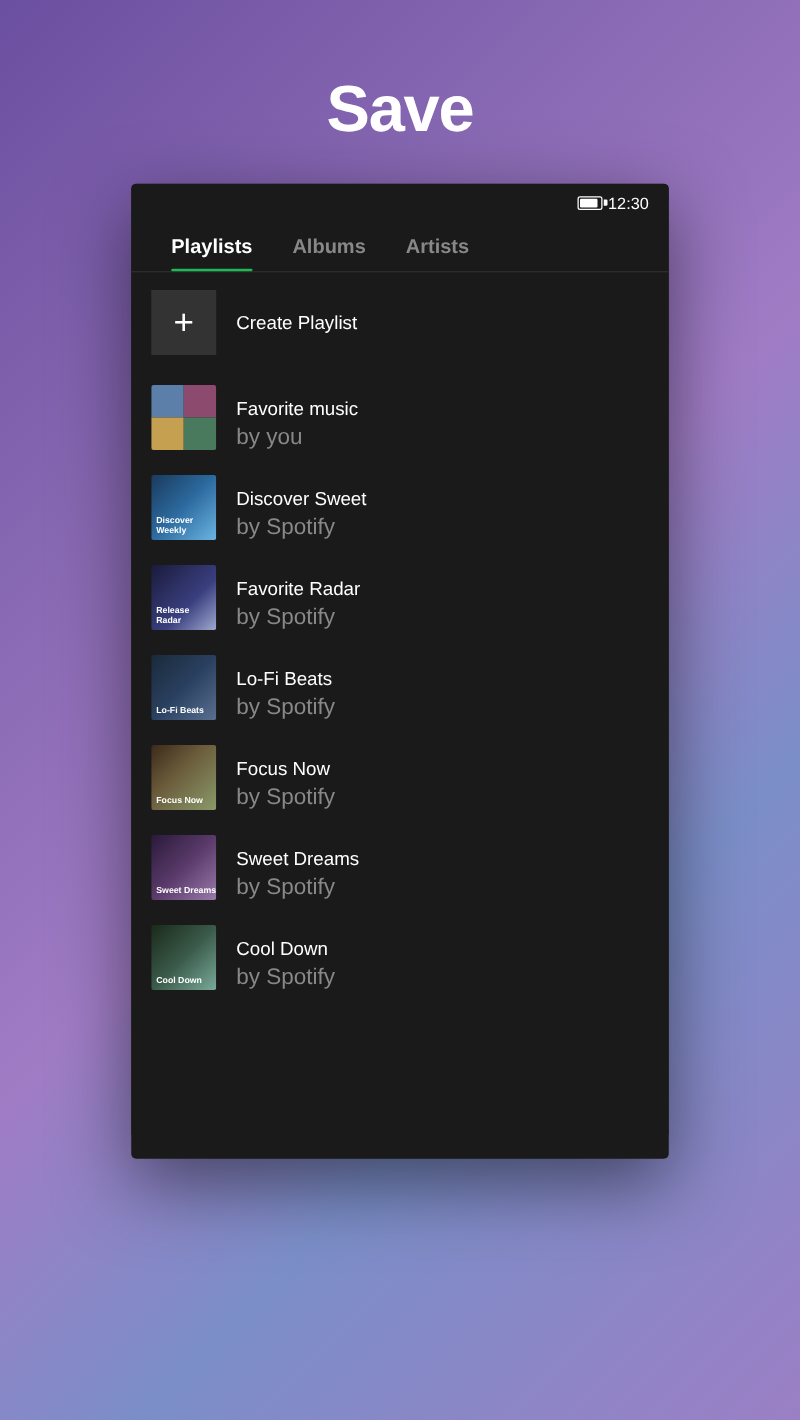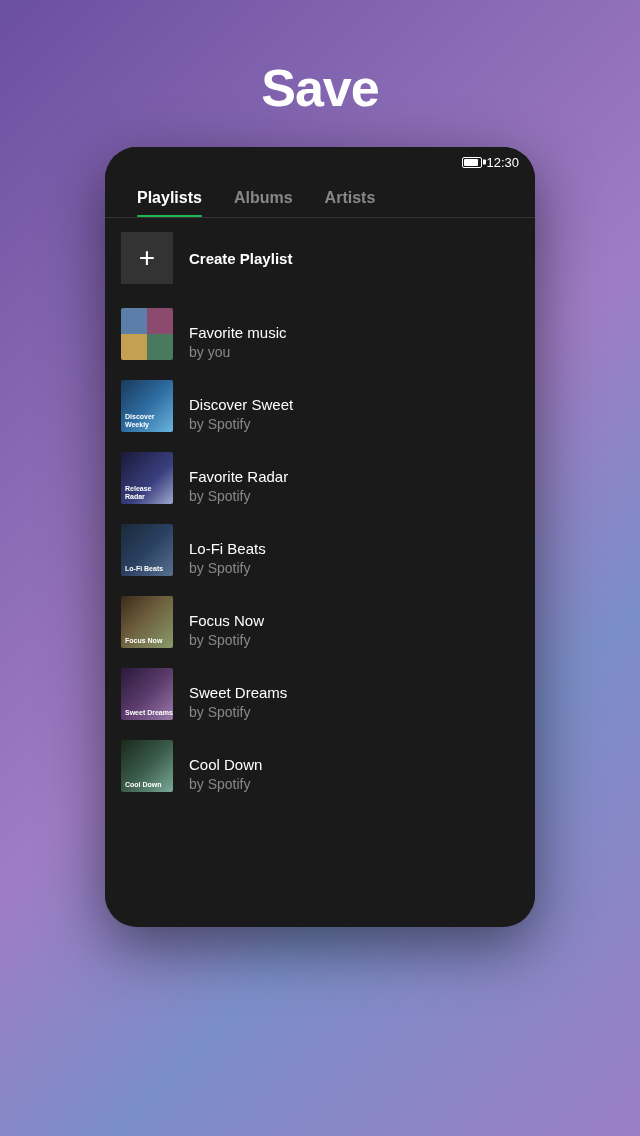--- a/index.html
+++ b/index.html
@@ -33,21 +33,21 @@
       font-size: 26px;
       font-weight: 400;
       margin-top: 8px;
       opacity: 0.95;
     }
 
     .phone-container {
       width: 430px;
       height: 780px;
       background: #1a1a1a;
-      border-radius: 32px;
+      border-radius: 4px;
       overflow: hidden;
       position: relative;
       box-shadow: 0 20px 60px rgba(0,0,0,0.5);
     }
 
     .status-bar {
       background: #1a1a1a;
       height: 30px;
       display: flex;
       justify-content: flex-end;
@@ -152,21 +152,21 @@
 
     .create-icon span {
       color: white;
       font-size: 28px;
       line-height: 1;
     }
 
     .create-label {
       color: white;
       font-size: 15px;
-      font-weight: 700;
+      font-weight: 400;
     }
 
     .playlist-item {
       display: flex;
       align-items: flex-end;
       padding: 10px 16px;
       cursor: pointer;
     }
 
     .playlist-thumb {
@@ -184,21 +184,21 @@
     }
 
     .playlist-name {
       color: white;
       font-size: 15px;
       font-weight: 500;
     }
 
     .playlist-author {
       color: #888;
-      font-size: 14px;
+      font-size: 18px;
       margin-top: 3px;
     }
 
     
     .thumb-favorite {
       display: grid;
       grid-template-columns: 1fr 1fr;
       grid-template-rows: 1fr 1fr;
       width: 52px;
       height: 52px;

